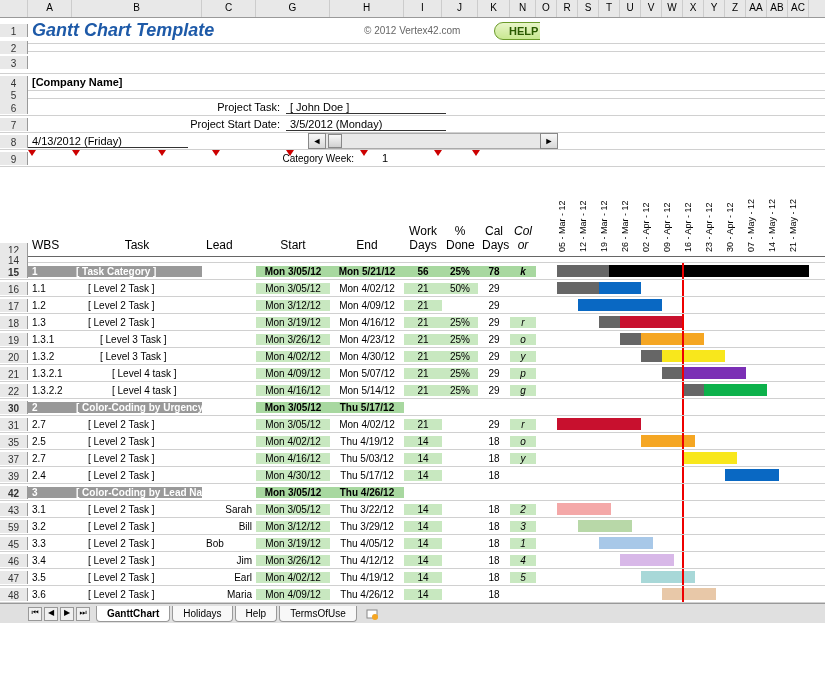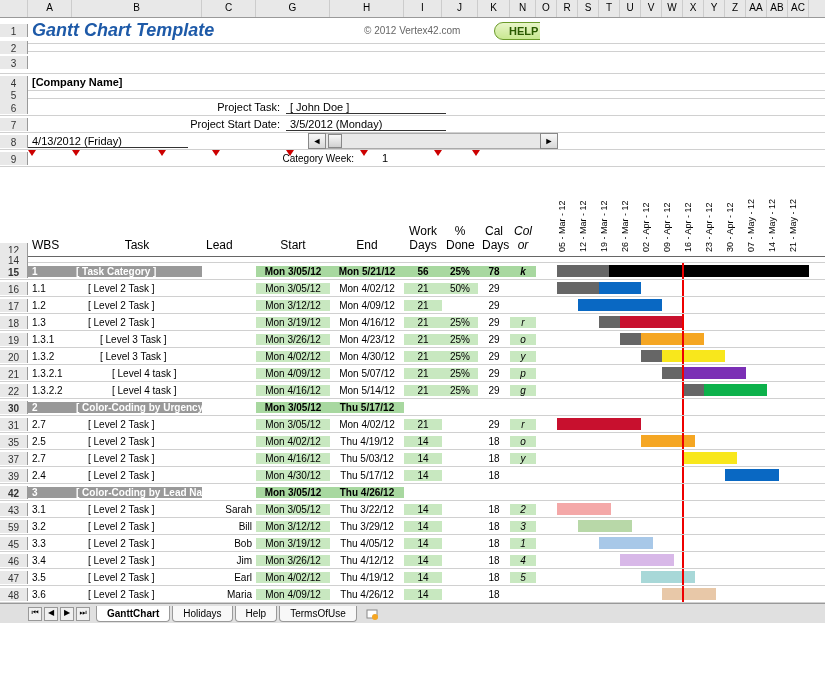--- a/index.html
+++ b/index.html
@@ -440,21 +440,21 @@
       <div class="cell" style="width: 21px;"></div>
       <div class="gantt-area">
         <div class="gantt-bar" style="left: 21px; width: 54px; background: rgb(184, 216, 168);"></div>
         <div class="today-line" style="left: 125px;"></div>
       </div>
     </div>
     <div class="row task-row">
       <div class="row-header">45</div>
       <div class="cell wbs-col">3.3</div>
       <div class="cell task-col" style="padding-left: 16px;">[ Level 2 Task ]</div>
-      <div class="cell lead-col" style="text-align: right;">Bob</div>
+      <div class="cell lead-col" style="">Bob</div>
       <div class="cell start-col green-cell">Mon 3/19/12</div>
       <div class="cell end-col ">Thu 4/05/12</div>
       <div class="cell work-col green-cell">14</div>
       <div class="cell pct-col green-cell"></div>
       <div class="cell cal-col ">18</div>
       <div class="cell color-col green-cell">1</div>
       <div class="cell" style="width: 21px;"></div>
       <div class="gantt-area">
         <div class="gantt-bar" style="left: 42px; width: 54px; background: rgb(168, 200, 232);"></div>
         <div class="today-line" style="left: 125px;"></div>

